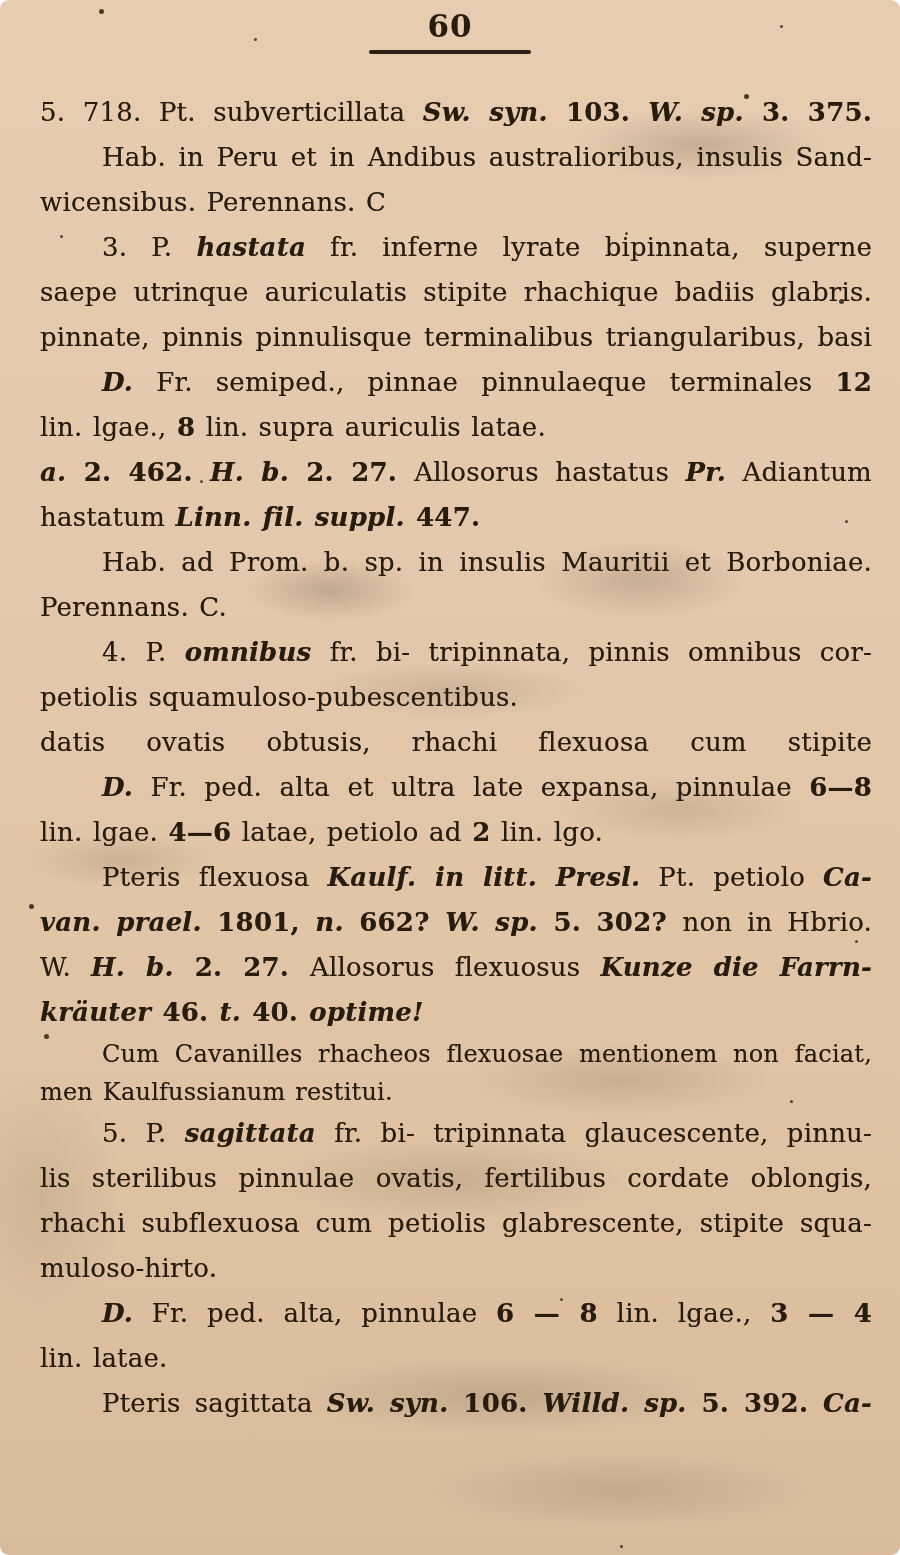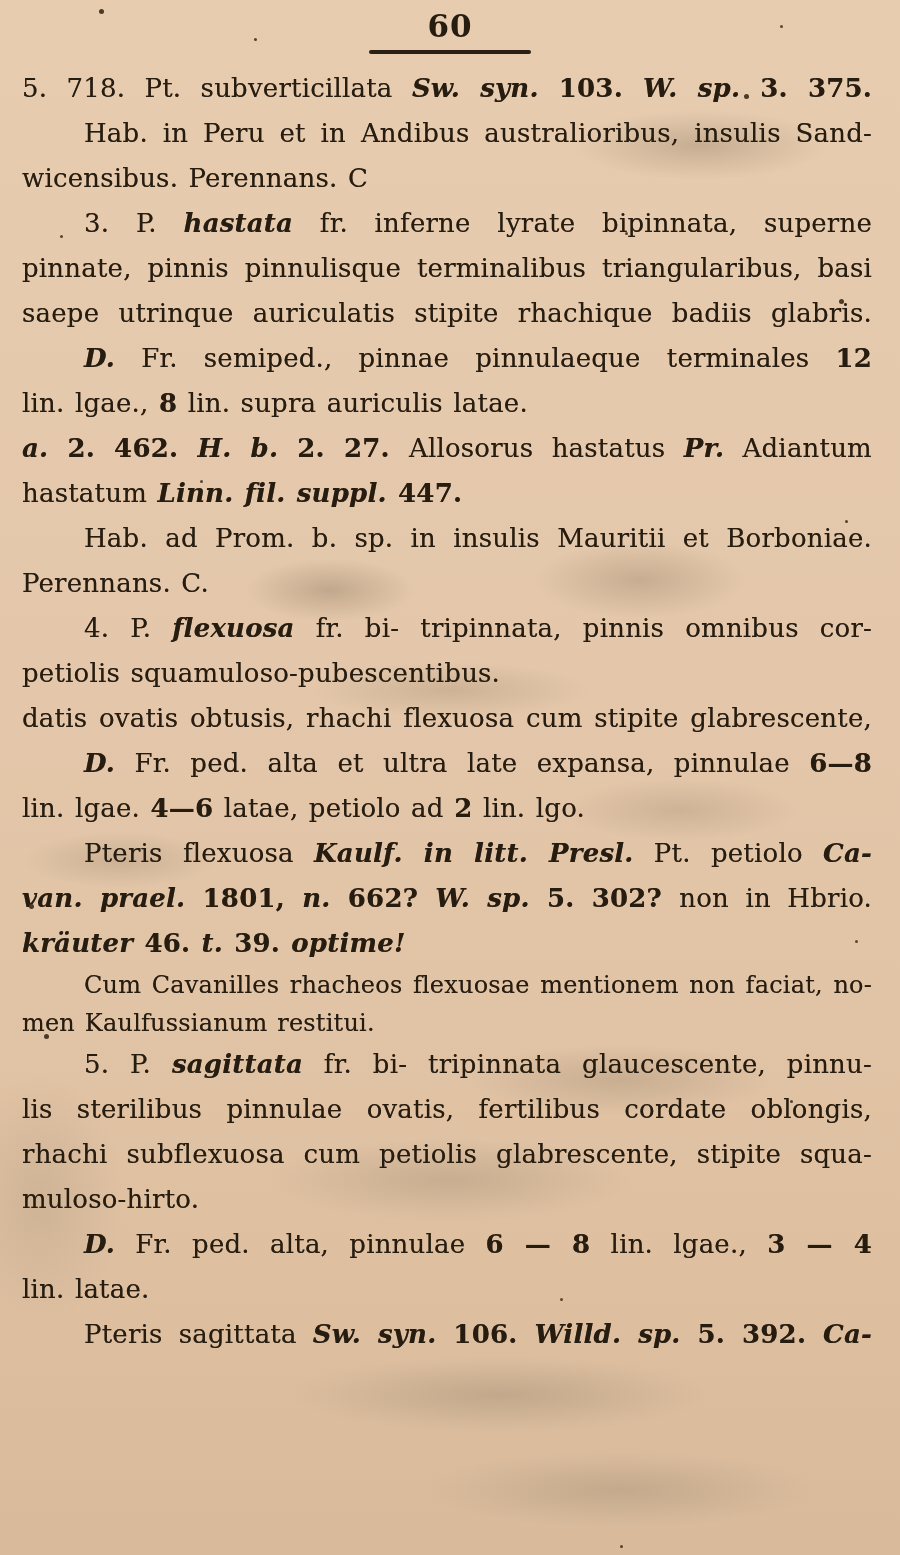--- a/index.html
+++ b/index.html
@@ -20,20 +20,21 @@
       radial-gradient(ellipse 150px 55px at 640px 580px, rgba(140,120,95,0.34), rgba(140,120,95,0) 70%),
       radial-gradient(ellipse 200px 40px at 450px 690px, rgba(150,130,105,0.30), rgba(150,130,105,0) 70%),
       radial-gradient(ellipse 170px 45px at 680px 810px, rgba(150,130,105,0.28), rgba(150,130,105,0) 70%),
       radial-gradient(ellipse 140px 40px at 120px 860px, rgba(150,130,105,0.30), rgba(150,130,105,0) 70%),
       radial-gradient(ellipse 220px 50px at 620px 1080px, rgba(145,125,100,0.30), rgba(145,125,100,0) 70%),
       radial-gradient(ellipse 260px 60px at 450px 1180px, rgba(150,130,105,0.32), rgba(150,130,105,0) 70%),
       radial-gradient(ellipse 300px 55px at 500px 1395px, rgba(145,125,100,0.34), rgba(145,125,100,0) 70%),
       radial-gradient(ellipse 280px 55px at 620px 1490px, rgba(145,125,100,0.30), rgba(145,125,100,0) 70%),
       radial-gradient(ellipse 120px 180px at 40px 1200px, rgba(150,130,105,0.22), rgba(150,130,105,0) 70%),
       linear-gradient(180deg, #e7ccb0 0%, #e4c7aa 45%, #dfc1a2 78%, #d9bb9c 100%);
+    border-radius: 9px;
   }
 
   
   .page::before {
     content: "";
     position: absolute; left: 0; top: 0; width: 3px; height: 3px;
     border-radius: 50%;
     background: transparent;
     box-shadow:
       100px 10px 0 1px #4a3a28, 780px 25px 0 0 #5a4631, 254px 38px 0 0 #54412c,
@@ -53,22 +54,22 @@
   }
   .header-rule {
     width: 162px;
     height: 4px;
     margin: 6px auto 0 auto;
     background: #2a2014;
     border-radius: 2px;
   }
 
   .text-body {
-    margin-top: 12px;
-    padding-left: 22px;
+    margin-top: 36px;
+    padding-left: 40px;
     padding-right: 28px;
     font-size: 26px;
     letter-spacing: 0.2px;
     text-shadow: 0 0 0.5px rgba(30,20,10,0.55);
   }
 
   .para { }
   .line {
     height: 45px;
     line-height: 45px;
@@ -96,48 +97,49 @@
   <div class="text-body">
       <div class="para">
         <div class="line just"><span class="seg-r">5. 718. Pt. subverticillata </span><span class="seg-bi">Sw. syn.</span><span class="seg-b"> 103. </span><span class="seg-bi">W. sp.</span><span class="seg-b"> 3. 375.</span></div>
       </div>
       <div class="para">
         <div class="line just indent"><span class="seg-r">Hab. in Peru et in Andibus australioribus, insulis Sand-</span></div>
         <div class="line"><span class="seg-r">wicensibus. Perennans. C</span></div>
       </div>
       <div class="para">
         <div class="line just indent"><span class="seg-r">3. P. </span><span class="seg-bi">hastata</span><span class="seg-r"> fr. inferne lyrate bipinnata, superne</span></div>
+        <div class="line just"><span class="seg-r">saepe utrinque auriculatis stipite rhachique badiis glabris.</span></div>
         <div class="line just"><span class="seg-r">pinnate, pinnis pinnulisque terminalibus triangularibus, basi</span></div>
-        <div class="line just"><span class="seg-r">saepe utrinque auriculatis stipite rhachique badiis glabris.</span></div>
       </div>
       <div class="para">
         <div class="line just indent"><span class="seg-bi">D.</span><span class="seg-r"> Fr. semiped., pinnae pinnulaeque terminales </span><span class="seg-b">12</span></div>
         <div class="line"><span class="seg-r">lin. lgae., </span><span class="seg-b">8</span><span class="seg-r"> lin. supra auriculis latae.</span></div>
       </div>
       <div class="para">
         <div class="line just"><span class="seg-bi">a.</span><span class="seg-b"> 2. 462. </span><span class="seg-bi">H. b.</span><span class="seg-b"> 2. 27. </span><span class="seg-r">Allosorus hastatus </span><span class="seg-bi">Pr.</span><span class="seg-r"> Adiantum</span></div>
         <div class="line"><span class="seg-r">hastatum </span><span class="seg-bi">Linn. fil. suppl.</span><span class="seg-b"> 447.</span></div>
       </div>
       <div class="para">
         <div class="line just indent"><span class="seg-r">Hab. ad Prom. b. sp. in insulis Mauritii et Borboniae.</span></div>
         <div class="line"><span class="seg-r">Perennans. C.</span></div>
       </div>
       <div class="para">
-        <div class="line just indent"><span class="seg-r">4. P. </span><span class="seg-bi">flexuosa</span><span class="seg-r"> fr. bi- tripinnata, pinnis omnibus cor-</span></div>
+        <div class="line just indent"><span class="seg-r">4. P. </span><span class="seg-bi">omnibus</span><span class="seg-r"> fr. bi- tripinnata, pinnis omnibus cor-</span></div>
         <div class="line"><span class="seg-r">petiolis squamuloso-pubescentibus.</span></div>
         <div class="line just"><span class="seg-r">datis ovatis obtusis, rhachi flexuosa cum stipite glabrescente,</span></div>
       </div>
       <div class="para">
         <div class="line just indent"><span class="seg-bi">D.</span><span class="seg-r"> Fr. ped. alta et ultra late expansa, pinnulae </span><span class="seg-b">6—8</span></div>
         <div class="line"><span class="seg-r">lin. lgae. </span><span class="seg-b">4—6</span><span class="seg-r"> latae, petiolo ad </span><span class="seg-b">2</span><span class="seg-r"> lin. lgo.</span></div>
       </div>
       <div class="para">
         <div class="line just indent"><span class="seg-r">Pteris flexuosa </span><span class="seg-bi">Kaulf. in litt. Presl.</span><span class="seg-r"> Pt. petiolo </span><span class="seg-bi">Ca-</span></div>
         <div class="line just"><span class="seg-bi">van. prael.</span><span class="seg-b"> 1801, </span><span class="seg-bi">n.</span><span class="seg-b"> 662? </span><span class="seg-bi">W. sp.</span><span class="seg-b"> 5. 302? </span><span class="seg-r">non in Hbrio.</span></div>
-        <div class="line"><span class="seg-bi">kräuter</span><span class="seg-b"> 46. </span><span class="seg-bi">t.</span><span class="seg-b"> 39. </span><span class="seg-bi">optime!</span></div>
+        <div class="line just"><span class="seg-r">W. </span><span class="seg-bi">H. b.</span><span class="seg-b"> 2. 27. </span><span class="seg-r">Allosorus flexuosus </span><span class="seg-bi">Kunze die Farrn-</span></div>
+        <div class="line"><span class="seg-bi">kräuter</span><span class="seg-b"> 46. </span><span class="seg-bi">t.</span><span class="seg-b"> 40. </span><span class="seg-bi">optime!</span></div>
       </div>
       <div class="para small">
         <div class="line just indent"><span class="seg-r">Cum Cavanilles rhacheos flexuosae mentionem non faciat, no-</span></div>
         <div class="line"><span class="seg-r">men Kaulfussianum restitui.</span></div>
       </div>
       <div class="para">
         <div class="line just indent"><span class="seg-r">5. P. </span><span class="seg-bi">sagittata</span><span class="seg-r"> fr. bi- tripinnata glaucescente, pinnu-</span></div>
         <div class="line just"><span class="seg-r">lis sterilibus pinnulae ovatis, fertilibus cordate oblongis,</span></div>
         <div class="line just"><span class="seg-r">rhachi subflexuosa cum petiolis glabrescente, stipite squa-</span></div>
         <div class="line"><span class="seg-r">muloso-hirto.</span></div>

